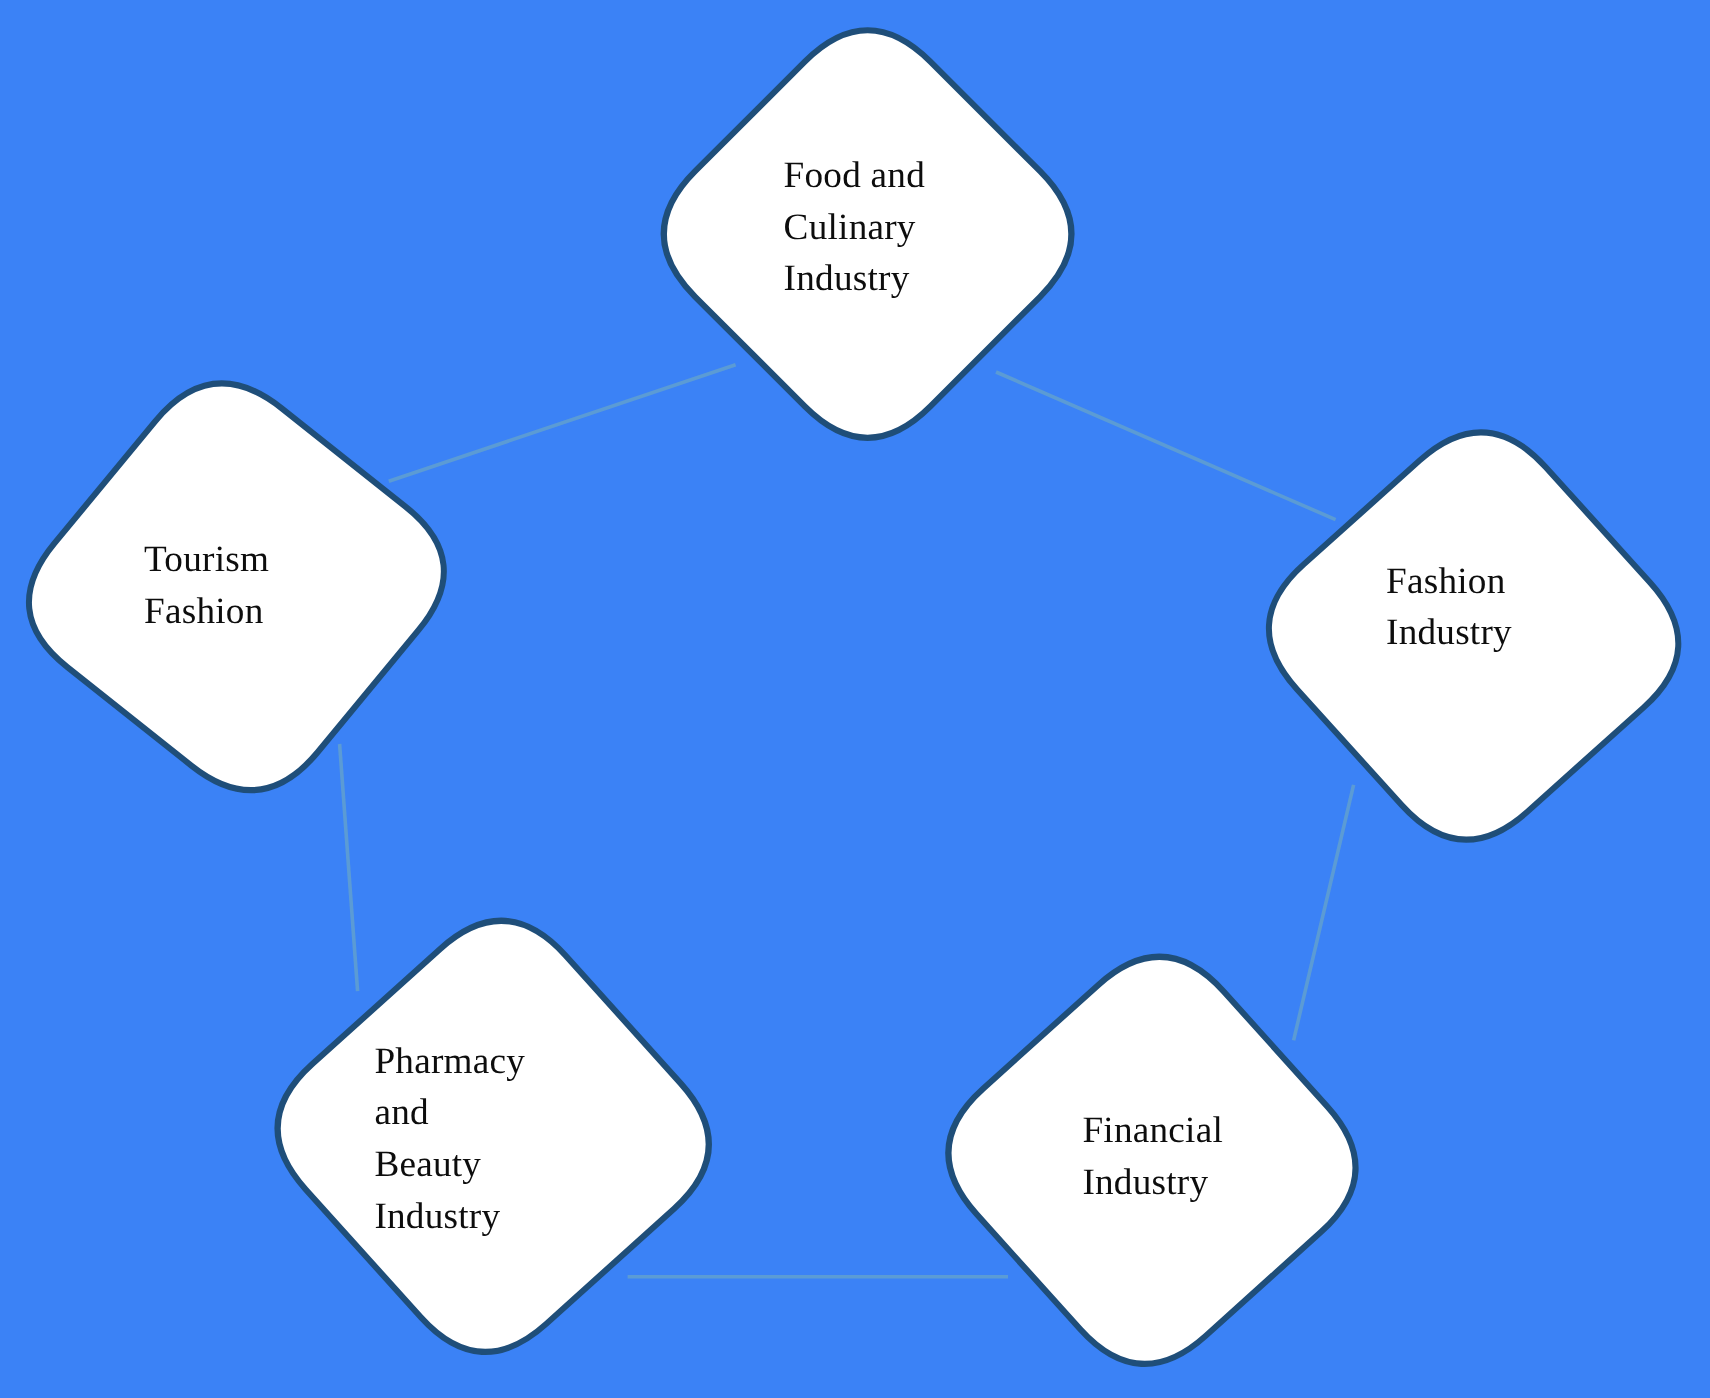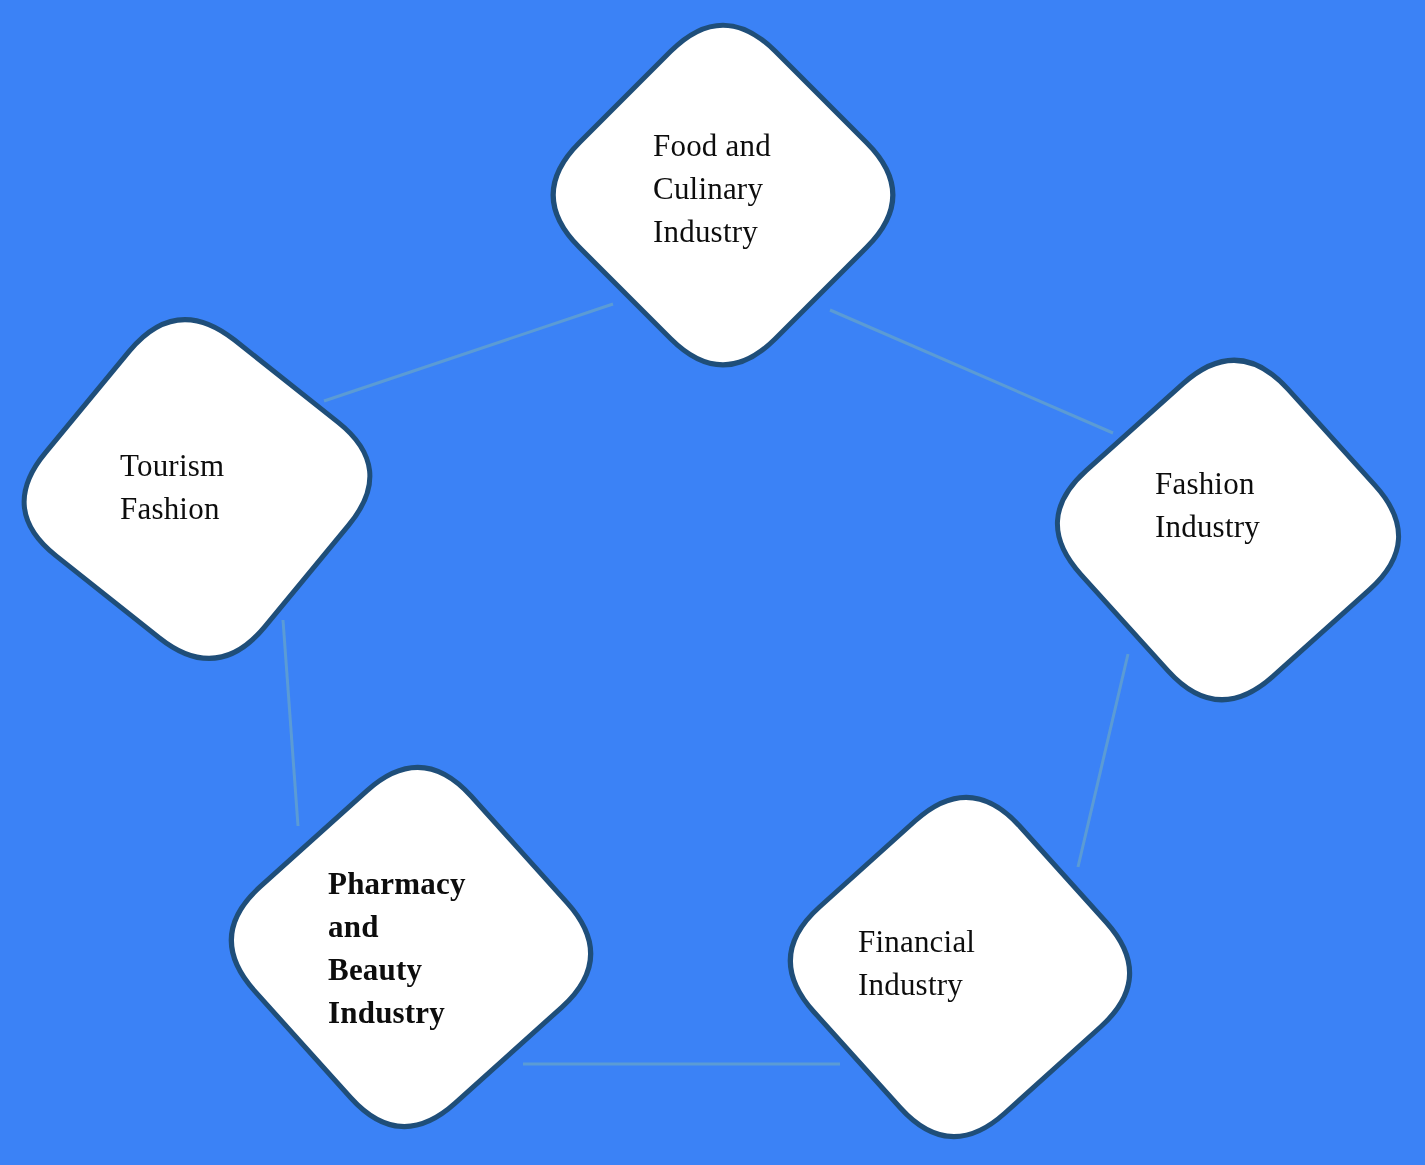--- a/index.html
+++ b/index.html
@@ -87,21 +87,21 @@
   </svg>
 
   <div id="label-layer">
       <div class="node-label" style="left: 653px; top: 124px; color: rgb(13, 13, 13);">Food and
 Culinary
 Industry</div>
       <div class="node-label" style="left: 120px; top: 444px; color: rgb(13, 13, 13);">Tourism
 Fashion</div>
       <div class="node-label" style="left: 1155px; top: 462px; color: rgb(13, 13, 13);">Fashion
 Industry</div>
-      <div class="node-label" style="left: 328px; top: 862px; color: rgb(13, 13, 13); font-weight: bold;">Pharmacy
+      <div class="node-label" style="left: 312px; top: 862px; color: rgb(13, 13, 13);">Pharmacy
 and
 Beauty
 Industry</div>
-      <div class="node-label" style="left: 858px; top: 920px; color: rgb(13, 13, 13);">Financial
+      <div class="node-label" style="left: 902px; top: 920px; color: rgb(13, 13, 13);">Financial
 Industry</div>
     </div>
 
 </div>
 
 </body></html>

